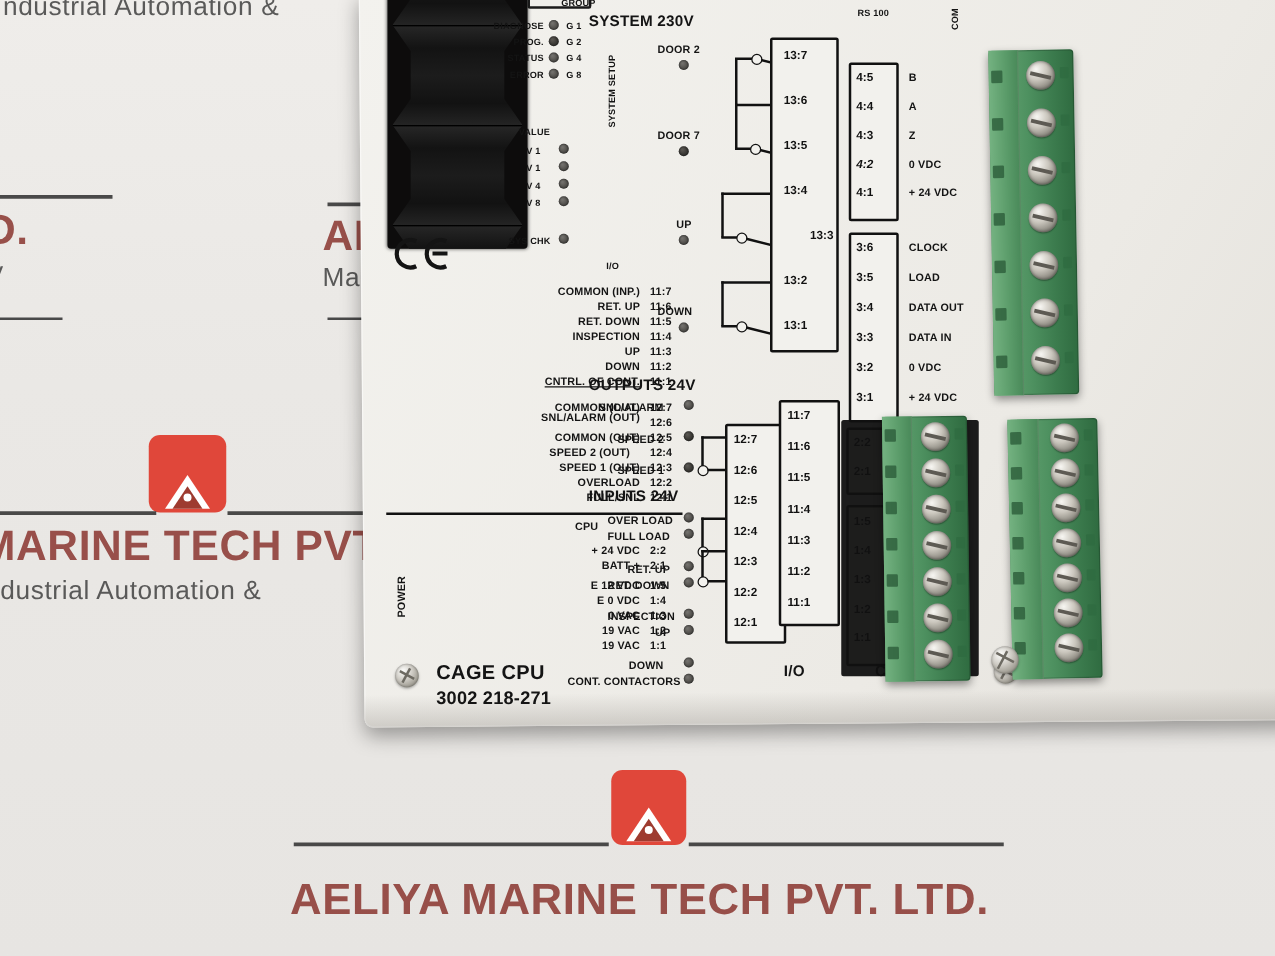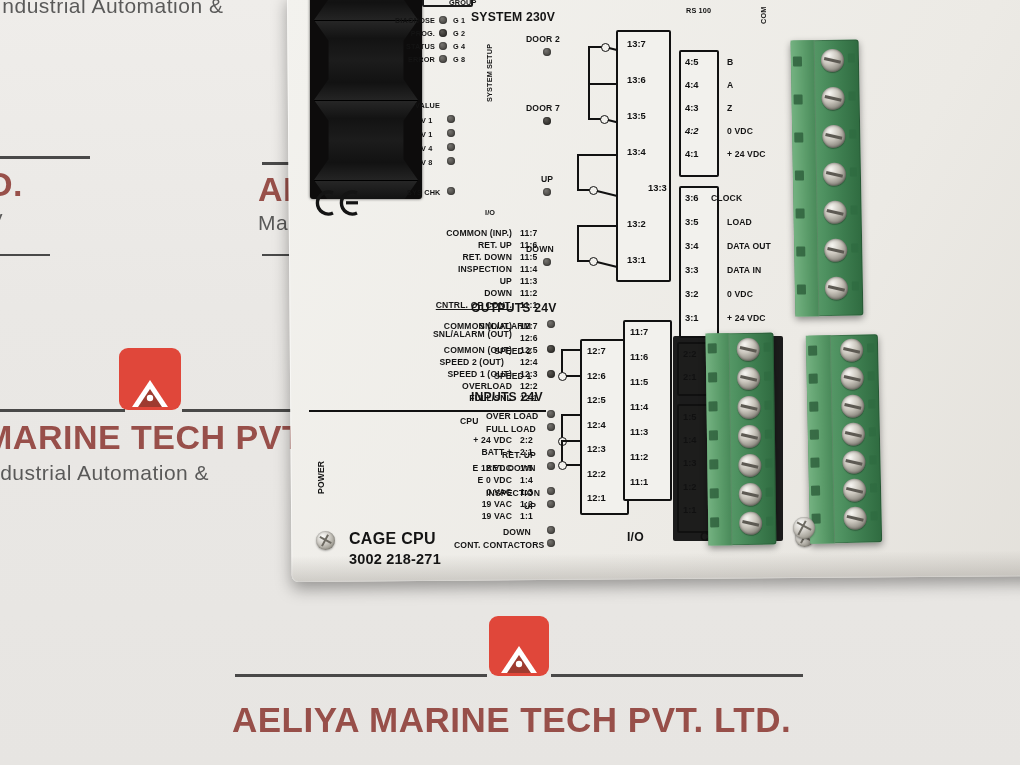--- a/index.html
+++ b/index.html
@@ -376,21 +376,21 @@
   <div class="tnum" style="left:398px;top:108px;">4:3</div>
   <div class="lbl" style="left:440px;top:109px;">Z</div>
   <div class="tnum" style="left:398px;top:131px;font-style:italic;">4:2</div>
   <div class="lbl" style="left:440px;top:132px;">0 VDC</div>
   <div class="tnum" style="left:398px;top:154px;">4:1</div>
   <div class="lbl" style="left:440px;top:155px;">+ 24 VDC</div>
   <div class="lbl small vert" style="left:535px;top:172px;width:90px;">PULSE ENCODER</div>
 
   <div class="tbox" style="left:392px;top:192px;width:36px;height:148px;"></div>
   <div class="tnum" style="left:398px;top:198px;">3:6</div>
-  <div class="lbl" style="left:424px;top:199px;">CLOCK</div>
+  <div class="lbl" style="left:440px;top:199px;">CLOCK</div>
   <div class="tnum" style="left:398px;top:222px;">3:5</div>
   <div class="lbl" style="left:440px;top:223px;">LOAD</div>
   <div class="tnum" style="left:398px;top:246px;">3:4</div>
   <div class="lbl" style="left:440px;top:247px;">DATA OUT</div>
   <div class="tnum" style="left:398px;top:270px;">3:3</div>
   <div class="lbl" style="left:440px;top:271px;">DATA IN</div>
   <div class="tnum" style="left:398px;top:294px;">3:2</div>
   <div class="lbl" style="left:440px;top:295px;">0 VDC</div>
   <div class="tnum" style="left:398px;top:318px;">3:1</div>
   <div class="lbl" style="left:440px;top:319px;">+ 24 VDC</div>

